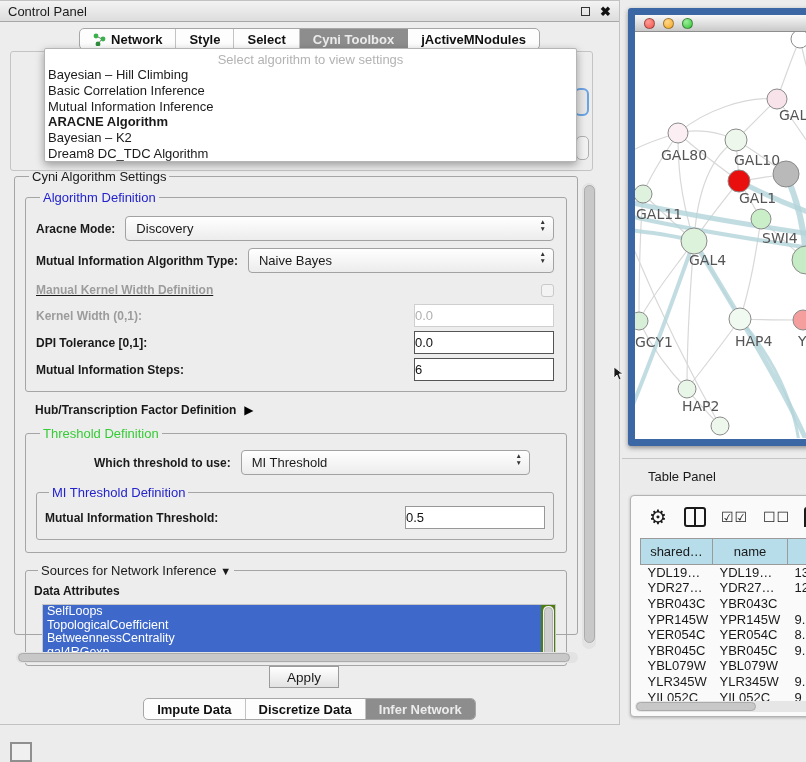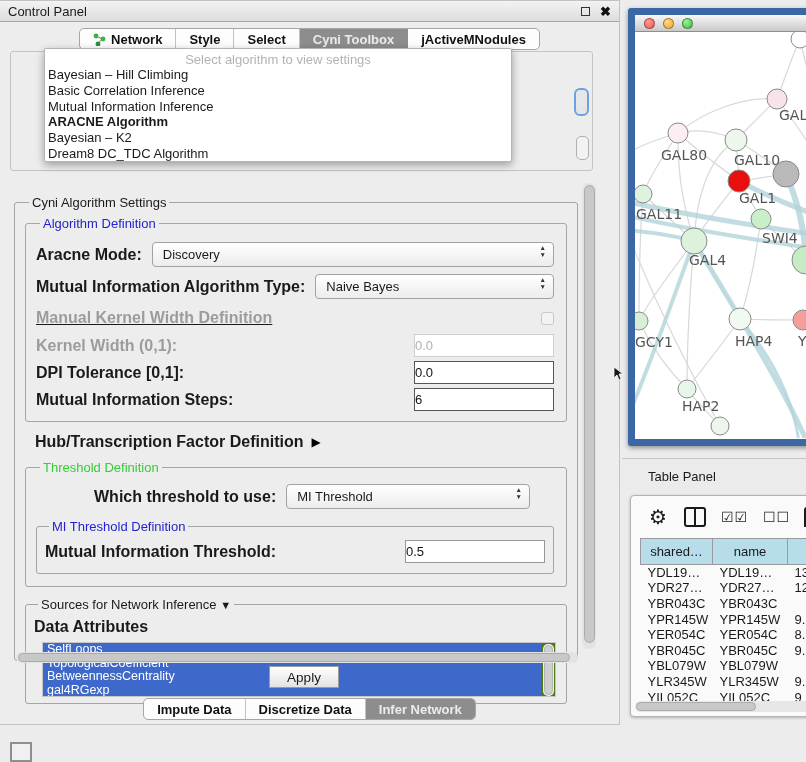--- a/index.html
+++ b/index.html
@@ -25,38 +25,38 @@
   .tab .net-ic { margin-right:5px; }
 
   .inference-box { position:absolute; left:10px; top:50px; width:583px; height:120px;
     border:1px solid #c4c4c4; border-radius:3px; background:#ededed; }
   .combo-fragment { position:absolute; right:3px; top:36px; width:15px; height:28px;
     border:2px solid #6ba3e2; border-radius:6px; background:#e6e6e6; }
   .combo-fragment2 { position:absolute; right:3px; bottom:10px; width:13px; height:24px;
     border:1px solid #b0b0b0; border-radius:5px; background:#f2f2f2; }
 
   
-  .popup { position:absolute; left:44px; top:47px; width:468px; height:114px; background:#ffffff;
+  .popup { position:absolute; left:44px; top:47px; width:533px; height:114px; background:#ffffff;
     border:1px solid #b5b5b5; border-radius:2px; box-shadow:0 3px 9px rgba(0,0,0,.35); z-index:5;
     padding-top:3px; }
   .popup-placeholder { text-align:center; color:#b3b3b3; font-size:13px; height:15px; }
   .popup-item { font-size:13px; line-height:15.8px; padding-left:3px; white-space:nowrap; }
   .popup-item.bold { font-weight:bold; }
 
   
   fieldset { border:1px solid #a5a5a5; border-radius:3px; }
   legend { font-size:13px; padding:0 3px; margin-left:4px; }
-  .settings-group { position:absolute; left:14px; top:194px; width:564px; height:466px; padding:4px 10px 0 10px; }
+  .settings-group { position:absolute; left:14px; top:168px; width:564px; height:466px; padding:4px 10px 0 10px; }
   .settings-group > legend { color:#1a1a1a; }
   .lg-blue { color:#2323cd; }
   .lg-green { color:#36cc36; }
 
   .fs-algdef { margin-top:2px; padding:4px 12px 10px 10px; }
   .row { display:flex; align-items:center; margin-top:7px; }
-  .lbl { font-size:16px; font-weight:bold; white-space:nowrap; }
+  .lbl { font-size:12px; font-weight:bold; white-space:nowrap; }
   .lbl.dis { color:#9c9c9c; }
   .combo { height:25px; border:1px solid #a2a2a2; border-radius:4px; background:linear-gradient(#ffffff,#ececec);
     display:flex; align-items:center; font-size:13px; padding-left:10px; position:relative; }
   .combo .stepper { position:absolute; right:7px; top:2px; font-size:6.5px; line-height:6.5px; color:#333; text-align:center; }
   .grow { flex:1; margin-left:10px; }
   .tfield { height:23px; background:#fff; font-size:13px; display:flex; align-items:center;
     padding-right:6px; }
   .tfield.dis { border:1px solid #cfcfcf; color:#b0b0b0; }
   .tfield.dark { border:1px solid #555; color:#111; }
   .tfield.mid { border:1px solid #979797; color:#111; }

